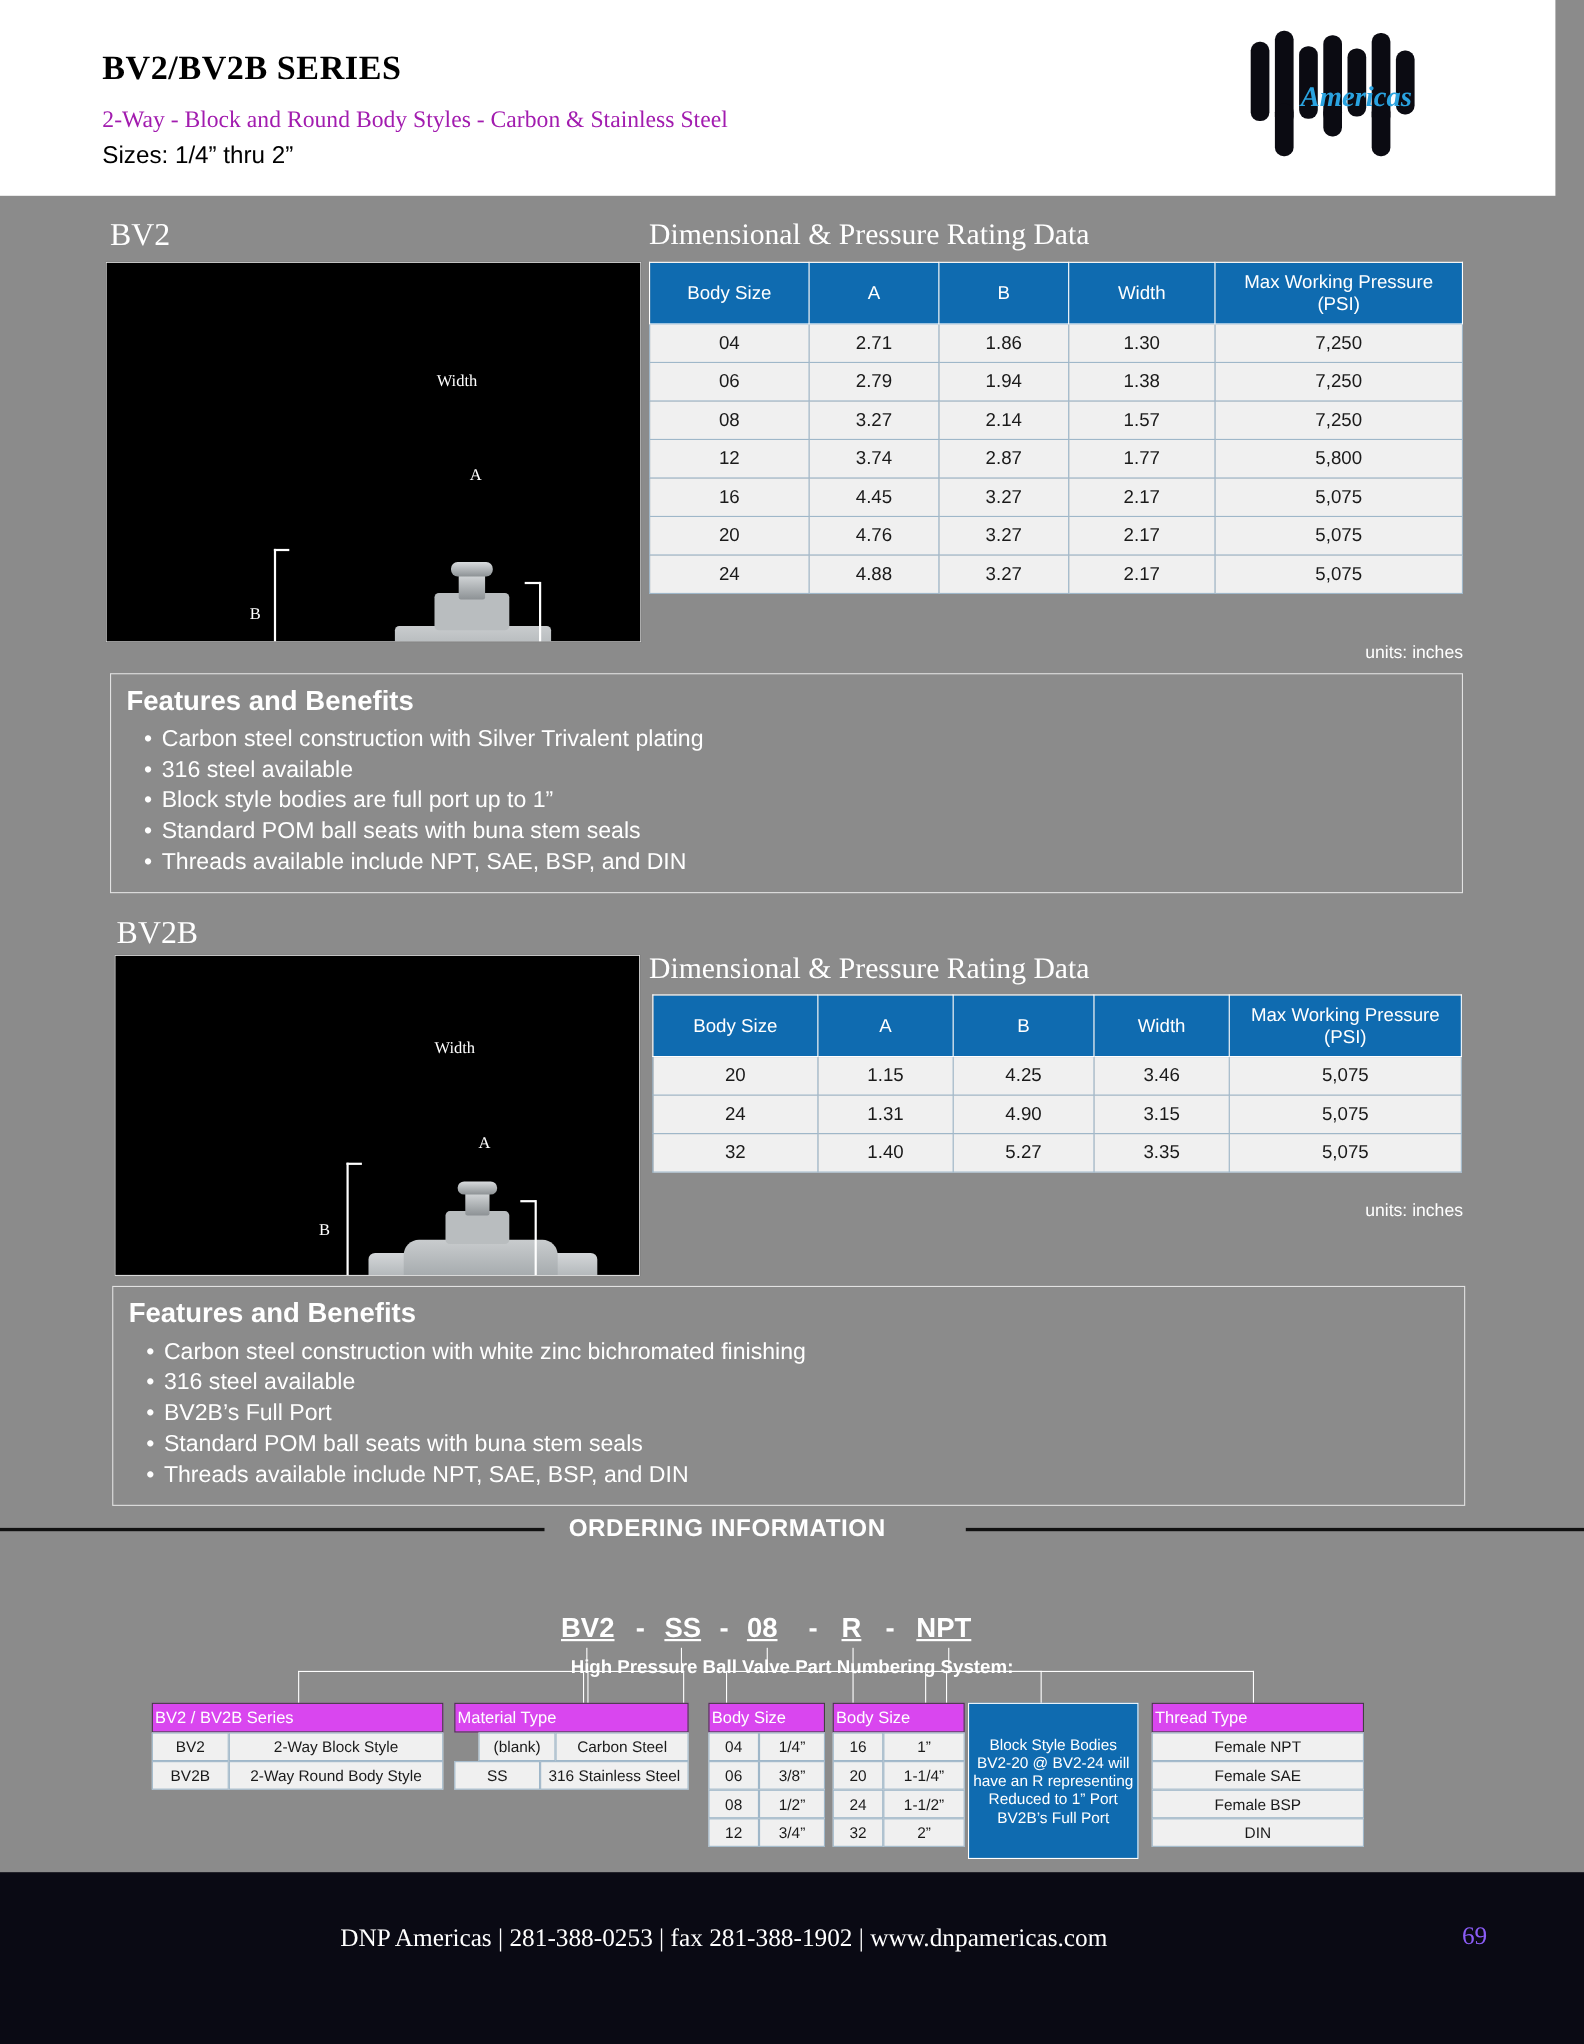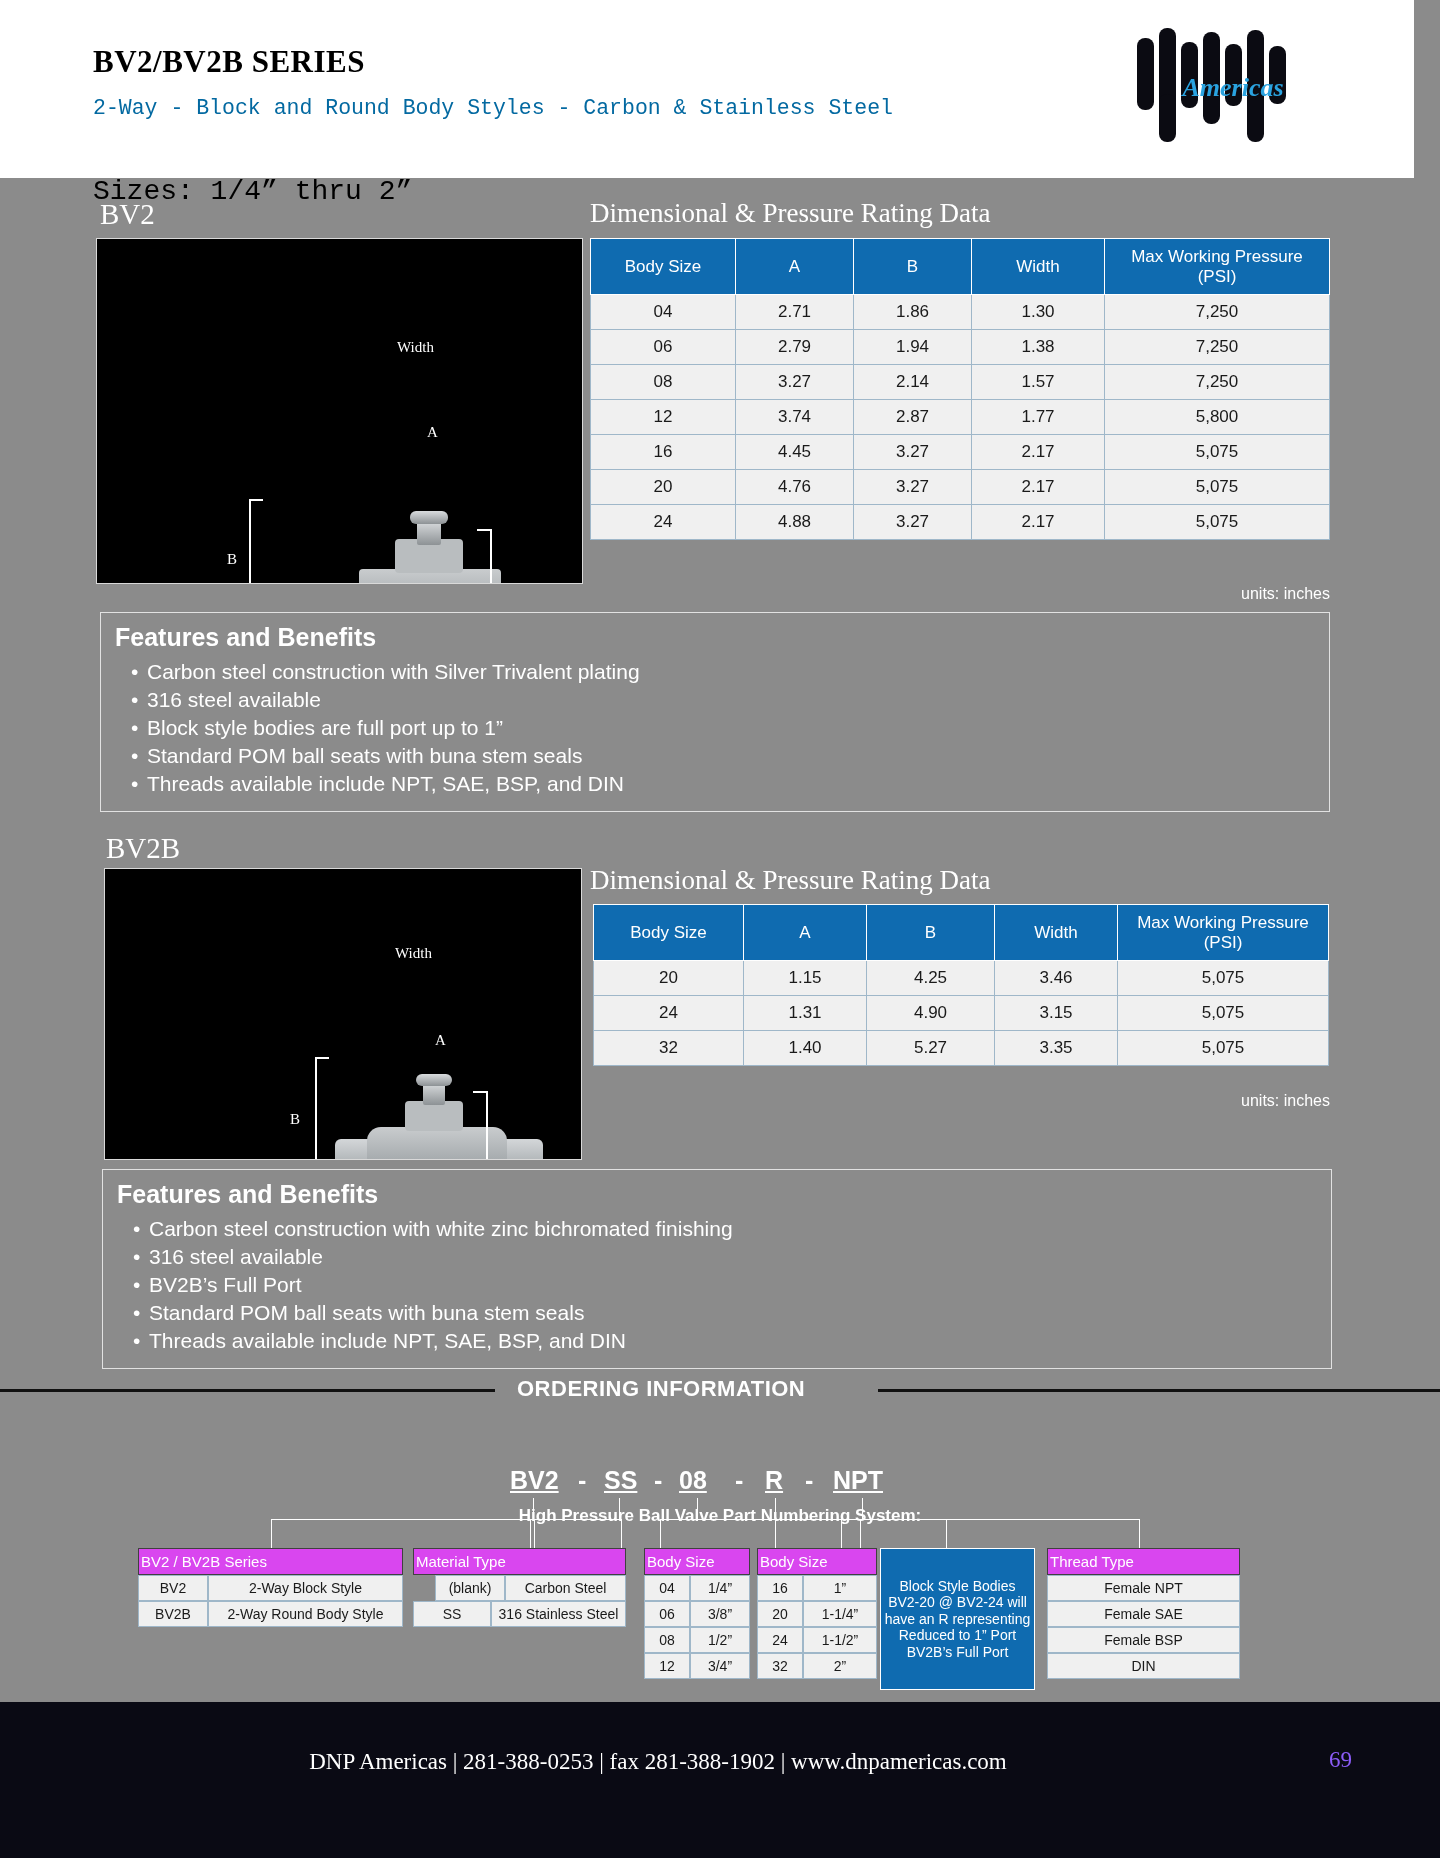--- a/index.html
+++ b/index.html
@@ -34,31 +34,30 @@
     left: 93px; top: 44px;
     font-family: "Liberation Serif", serif;
     font-weight: bold;
     font-size: 31px;
     letter-spacing: 0.5px;
     color: #000;
   }
   .header-sub1 {
     position: absolute;
     left: 93px; top: 96px;
-    font-family: Liberation Mono, monospace;
+    font-family: Liberation Serif, serif;
     font-size: 21.5px;
-    color: #0369a1;
+    color: #a21caf;
   }
   .header-sub2 {
     position: absolute;
     left: 93px; top: 128px;
-    font-family: Liberation Mono, monospace;
-    font-size: 28px;
+    font-family: Liberation Sans, sans-serif;
+    font-size: 22px;
     color: #000;
-    margin-top: 48px;
   }
   
   .logo {
     position: absolute;
     left: 1125px; top: 22px;
     width: 215px; height: 132px;
   }
   .logo svg { display:block; }
 
   

